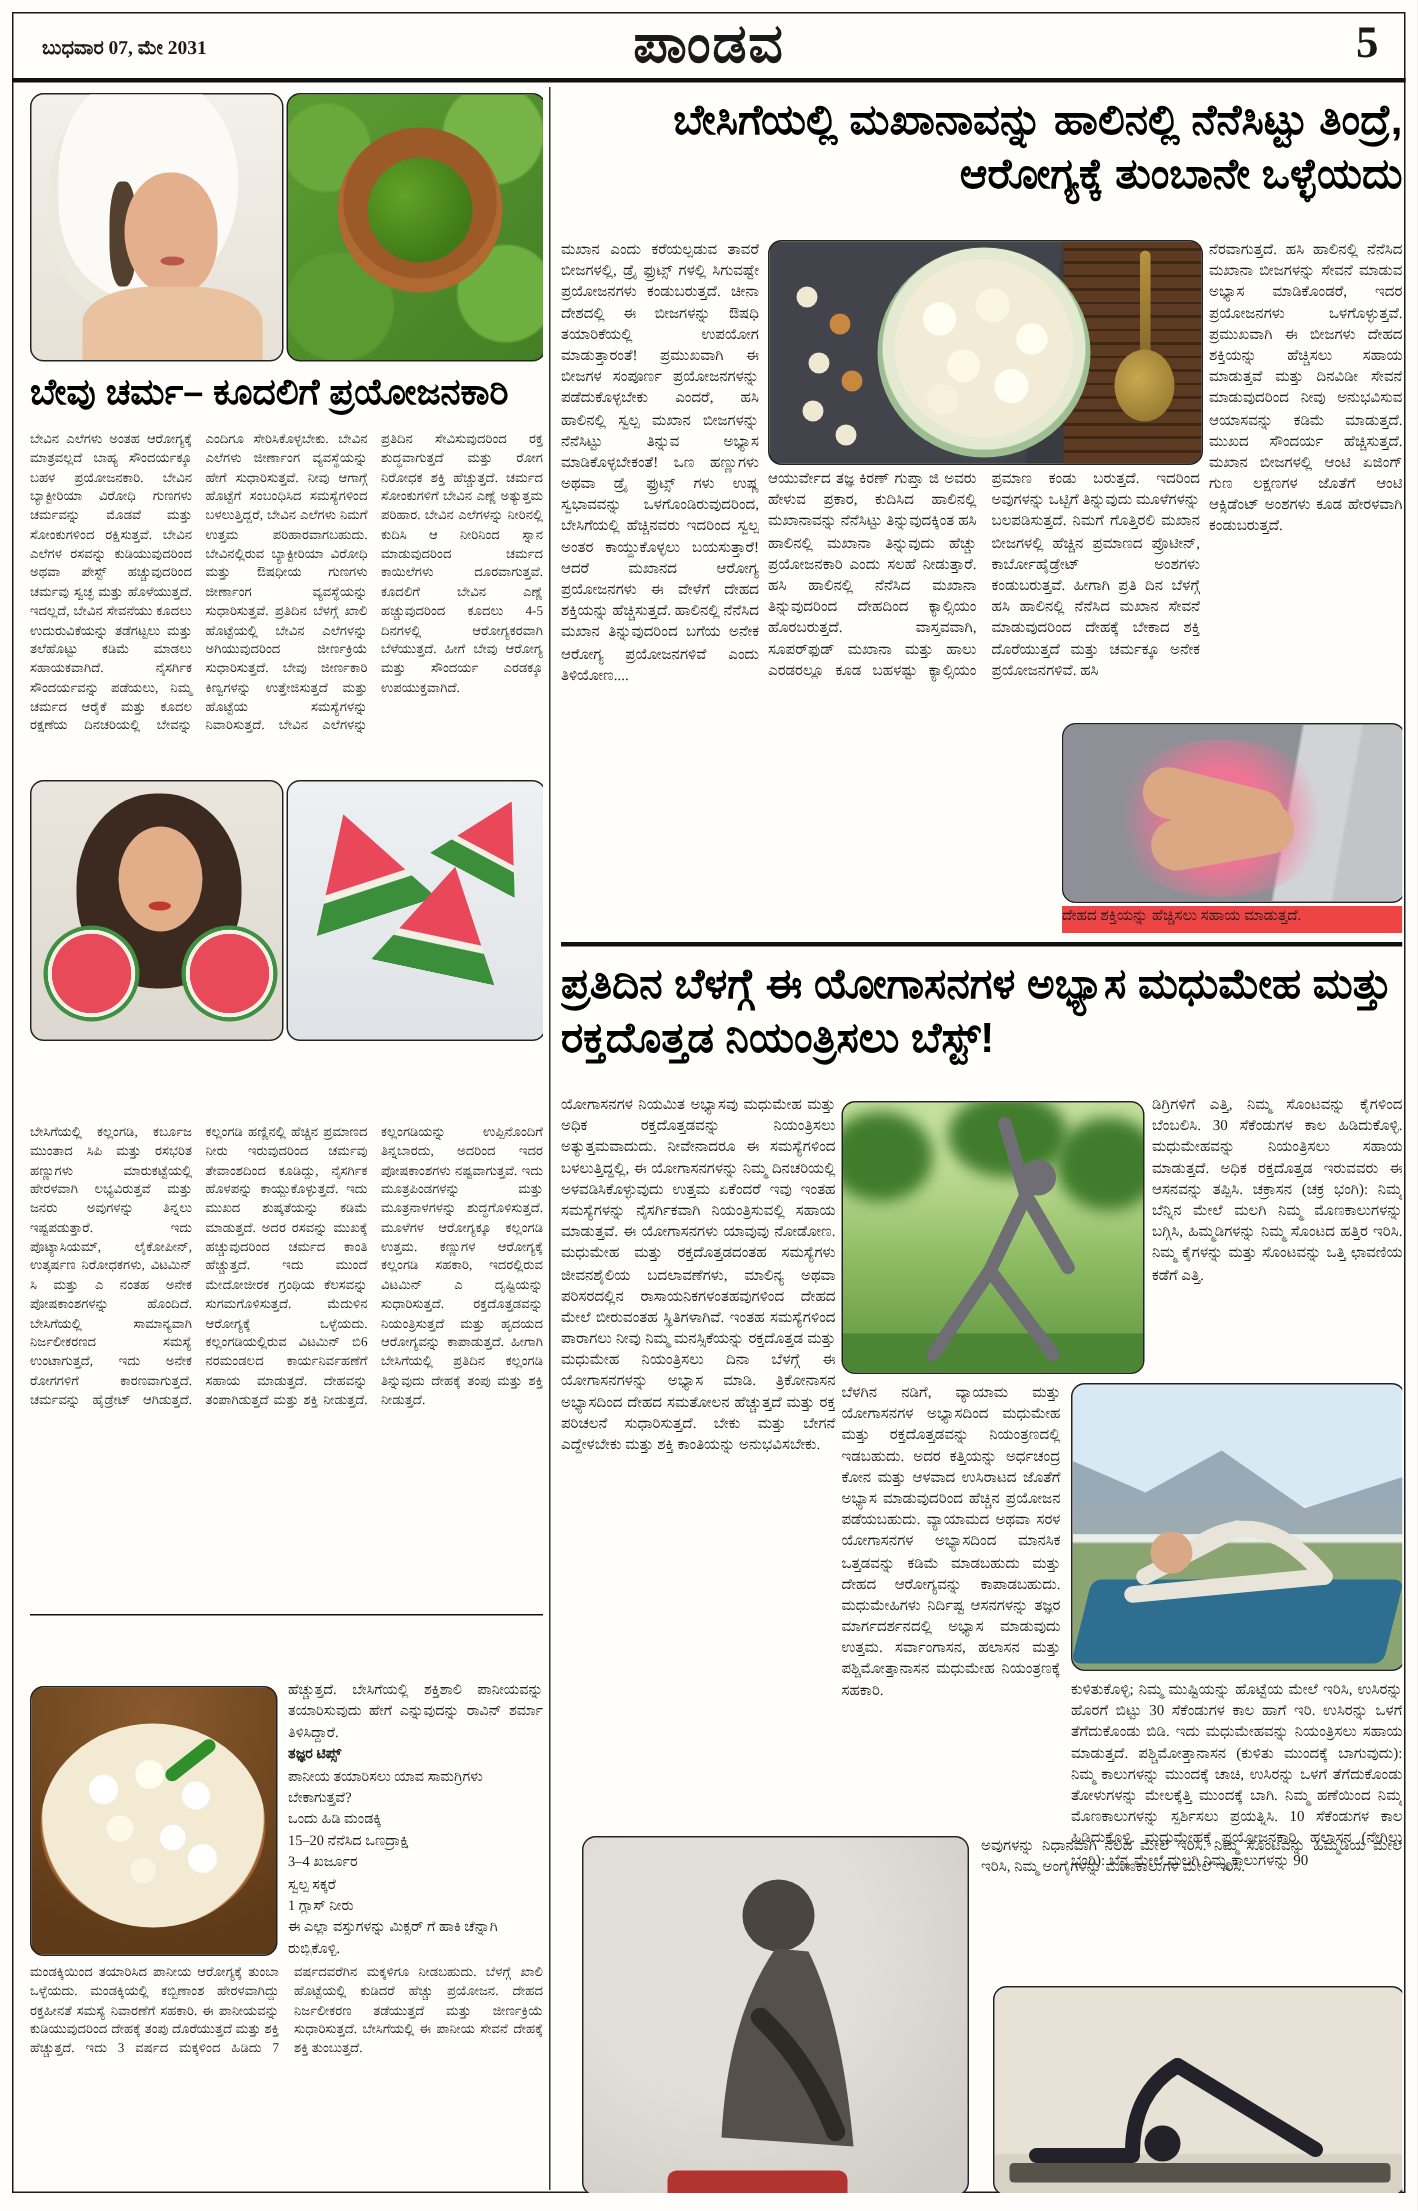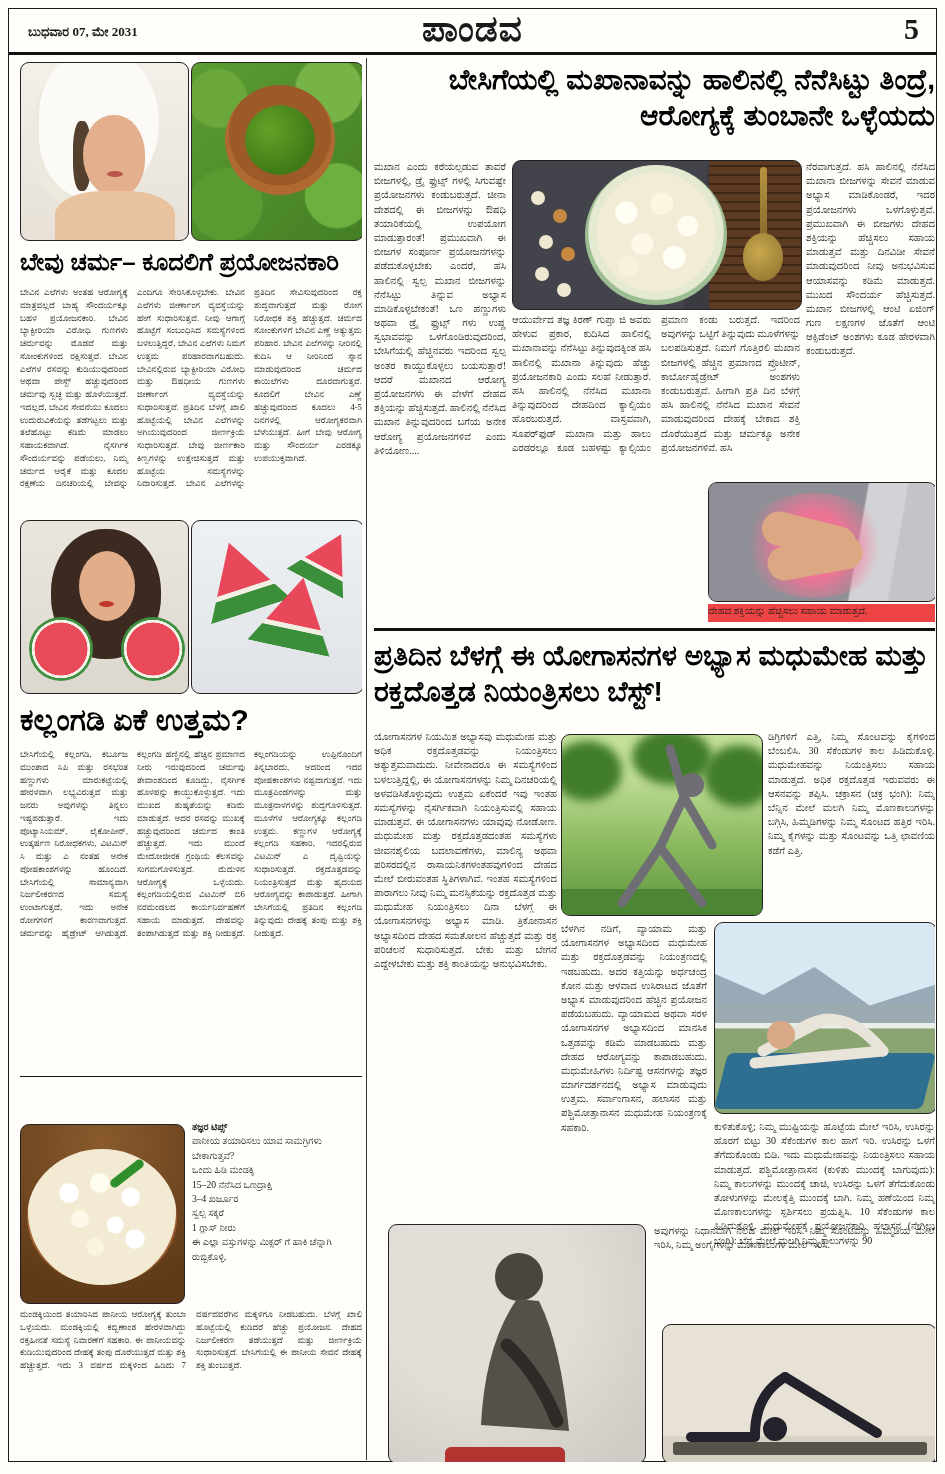--- a/index.html
+++ b/index.html
@@ -150,31 +150,31 @@
         <i class="lip"></i>
         <i class="w1"></i>
         <i class="w2"></i>
     </div>
     <div class="ph p-wms" style="left:171px;top:458px;width:171px;height:172px;">
       <i class="s s1"></i>
         <i class="s s2"></i>
         <i class="s s3"></i>
     </div>
 
-    <div class="abs headline" style="left:0;top:638px;width:342px;height:42px;font-size:30px;">ಕಲ್ಲಂಗಡಿ ಏಕೆ ಉತ್ತಮ?</div>
     <div class="abs t-sm cols3" style="left:0;top:686px;width:342px;height:328px;">ಬೇಸಿಗೆಯಲ್ಲಿ ಕಲ್ಲಂಗಡಿ, ಕರ್ಬೂಜ ಮುಂತಾದ ಸಿಪಿ ಮತ್ತು ರಸಭರಿತ ಹಣ್ಣುಗಳು ಮಾರುಕಟ್ಟೆಯಲ್ಲಿ ಹೇರಳವಾಗಿ ಲಭ್ಯವಿರುತ್ತವೆ ಮತ್ತು ಜನರು ಅವುಗಳನ್ನು ತಿನ್ನಲು ಇಷ್ಟಪಡುತ್ತಾರೆ. ಇದು ಪೊಟ್ಯಾಸಿಯಮ್, ಲೈಕೋಪೀನ್, ಉತ್ಕರ್ಷಣ ನಿರೋಧಕಗಳು, ವಿಟಮಿನ್ ಸಿ ಮತ್ತು ಎ ನಂತಹ ಅನೇಕ ಪೋಷಕಾಂಶಗಳನ್ನು ಹೊಂದಿದೆ. ಬೇಸಿಗೆಯಲ್ಲಿ ಸಾಮಾನ್ಯವಾಗಿ ನಿರ್ಜಲೀಕರಣದ ಸಮಸ್ಯೆ ಉಂಟಾಗುತ್ತದೆ, ಇದು ಅನೇಕ ರೋಗಗಳಿಗೆ ಕಾರಣವಾಗುತ್ತದೆ. ಚರ್ಮವನ್ನು ಹೈಡ್ರೇಟ್ ಆಗಿಡುತ್ತದೆ. ಕಲ್ಲಂಗಡಿ ಹಣ್ಣಿನಲ್ಲಿ ಹೆಚ್ಚಿನ ಪ್ರಮಾಣದ ನೀರು ಇರುವುದರಿಂದ ಚರ್ಮವು ತೇವಾಂಶದಿಂದ ಕೂಡಿದ್ದು, ನೈಸರ್ಗಿಕ ಹೊಳಪನ್ನು ಕಾಯ್ದುಕೊಳ್ಳುತ್ತದೆ. ಇದು ಮುಖದ ಶುಷ್ಕತೆಯನ್ನು ಕಡಿಮೆ ಮಾಡುತ್ತದೆ. ಅದರ ರಸವನ್ನು ಮುಖಕ್ಕೆ ಹಚ್ಚುವುದರಿಂದ ಚರ್ಮದ ಕಾಂತಿ ಹೆಚ್ಚುತ್ತದೆ. ಇದು ಮುಂದೆ ಮೇದೋಜೀರಕ ಗ್ರಂಥಿಯ ಕೆಲಸವನ್ನು ಸುಗಮಗೊಳಿಸುತ್ತದೆ. ಮೆದುಳಿನ ಆರೋಗ್ಯಕ್ಕೆ ಒಳ್ಳೆಯದು. ಕಲ್ಲಂಗಡಿಯಲ್ಲಿರುವ ವಿಟಮಿನ್ ಬಿ6 ನರಮಂಡಲದ ಕಾರ್ಯನಿರ್ವಹಣೆಗೆ ಸಹಾಯ ಮಾಡುತ್ತದೆ. ದೇಹವನ್ನು ತಂಪಾಗಿಡುತ್ತದೆ ಮತ್ತು ಶಕ್ತಿ ನೀಡುತ್ತದೆ. ಕಲ್ಲಂಗಡಿಯನ್ನು ಉಪ್ಪಿನೊಂದಿಗೆ ತಿನ್ನಬಾರದು, ಅದರಿಂದ ಇದರ ಪೋಷಕಾಂಶಗಳು ನಷ್ಟವಾಗುತ್ತವೆ. ಇದು ಮೂತ್ರಪಿಂಡಗಳನ್ನು ಮತ್ತು ಮೂತ್ರನಾಳಗಳನ್ನು ಶುದ್ಧಗೊಳಿಸುತ್ತದೆ. ಮೂಳೆಗಳ ಆರೋಗ್ಯಕ್ಕೂ ಕಲ್ಲಂಗಡಿ ಉತ್ತಮ. ಕಣ್ಣುಗಳ ಆರೋಗ್ಯಕ್ಕೆ ಕಲ್ಲಂಗಡಿ ಸಹಕಾರಿ, ಇದರಲ್ಲಿರುವ ವಿಟಮಿನ್ ಎ ದೃಷ್ಟಿಯನ್ನು ಸುಧಾರಿಸುತ್ತದೆ. ರಕ್ತದೊತ್ತಡವನ್ನು ನಿಯಂತ್ರಿಸುತ್ತದೆ ಮತ್ತು ಹೃದಯದ ಆರೋಗ್ಯವನ್ನು ಕಾಪಾಡುತ್ತದೆ. ಹೀಗಾಗಿ ಬೇಸಿಗೆಯಲ್ಲಿ ಪ್ರತಿದಿನ ಕಲ್ಲಂಗಡಿ ತಿನ್ನುವುದು ದೇಹಕ್ಕೆ ತಂಪು ಮತ್ತು ಶಕ್ತಿ ನೀಡುತ್ತದೆ.</div>
 
     <div class="hrule" style="left:0;top:1014px;width:342px;height:1px;"></div>
 
     <div class="ph p-man" style="left:0;top:1062px;width:163px;height:178px;">
       <i class="bowl"></i>
         <i class="dots"></i>
         <i class="chili"></i>
     </div>
     <div class="abs" style="left:172px;top:1058px;width:170px;height:184px;">
+      <div class="recipe-line" style="text-align:justify;">ಹೆಚ್ಚುತ್ತದೆ. ಬೇಸಿಗೆಯಲ್ಲಿ ಶಕ್ತಿಶಾಲಿ ಪಾನೀಯವನ್ನು ತಯಾರಿಸುವುದು ಹೇಗೆ ಎನ್ನುವುದನ್ನು ರಾವಿನ್ ಶರ್ಮಾ ತಿಳಿಸಿದ್ದಾರೆ.</div>
       <div class="recipe-line recipe-title">ತಜ್ಞರ ಟಿಪ್ಸ್</div>
       <div class="recipe-line">ಪಾನೀಯ ತಯಾರಿಸಲು ಯಾವ ಸಾಮಗ್ರಿಗಳು ಬೇಕಾಗುತ್ತವೆ?</div>
       <div class="recipe-line">ಒಂದು ಹಿಡಿ ಮಂಡಕ್ಕಿ</div>
       <div class="recipe-line">15–20 ನೆನೆಸಿದ ಒಣದ್ರಾಕ್ಷಿ</div>
       <div class="recipe-line">3–4 ಖರ್ಜೂರ</div>
       <div class="recipe-line">ಸ್ವಲ್ಪ ಸಕ್ಕರೆ</div>
       <div class="recipe-line">1 ಗ್ಲಾಸ್ ನೀರು</div>
       <div class="recipe-line">ಈ ಎಲ್ಲಾ ವಸ್ತುಗಳನ್ನು ಮಿಕ್ಸರ್ ಗೆ ಹಾಕಿ ಚೆನ್ನಾಗಿ ರುಬ್ಬಿಕೊಳ್ಳಿ.</div>
 
     </div>

